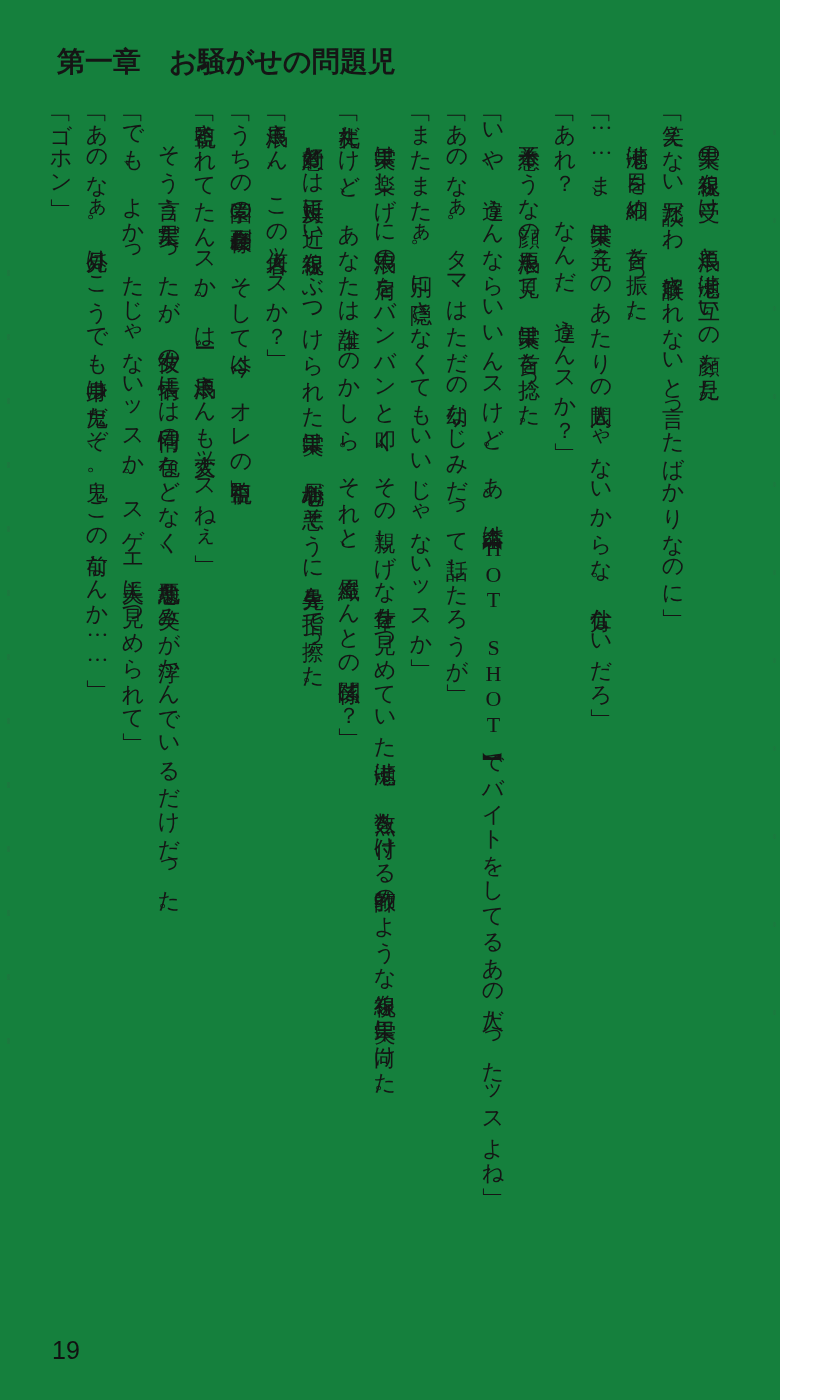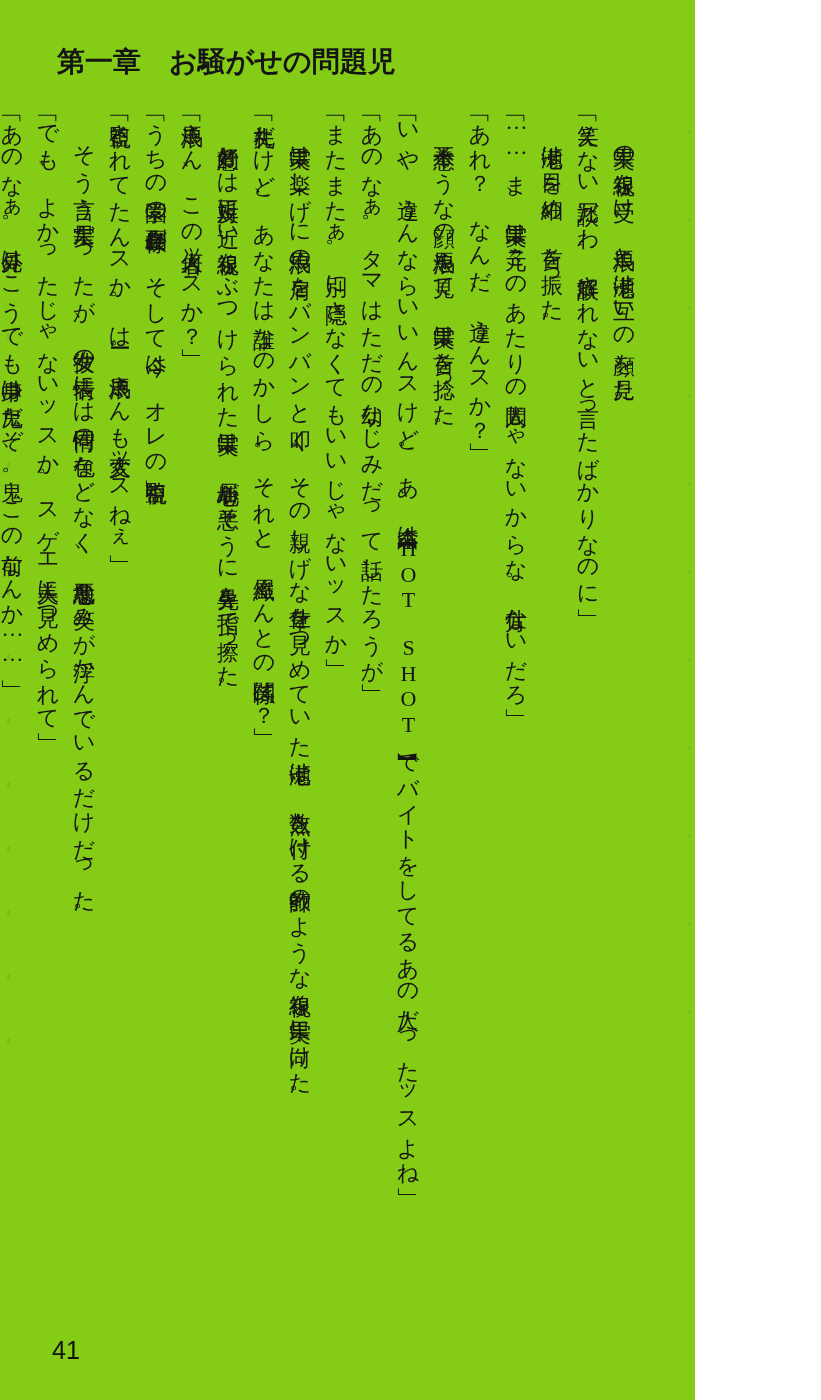--- a/index.html
+++ b/index.html
@@ -1,20 +1,20 @@
 <!DOCTYPE html>
 <html lang="ja"><head>
 <meta charset="utf-8">
 <style>
   html,body { margin:0; padding:0; }
   .page {
     position: relative;
-    width: 695px;
+    width: 780px;
     height: 1400px;
-    background: #84cc16;
+    background: #15803d;
     overflow: hidden;
     font-family: "Liberation Serif", "DejaVu Serif", serif;
     color: #151515;
   }
   
   .chapter-title {
     position: absolute;
     left: 57px;
     top: 24px;
     font-size: 28px;
@@ -84,14 +84,14 @@
       <p class="para indent">好意的とは正反対に近い視線をぶつけられた実果は、居心地が悪そうに鼻先を指で擦った。</p>
       <p class="para">「浪馬さん、この人何者ッスか？」</p>
       <p class="para">「うちの学園の副会長様だ。そして今は、オレの監視中」</p>
       <p class="para">「監視されてたんスか。はー。浪馬さんも大変ッスねぇ」</p>
       <p class="para indent">そう言う実果だったが、彼女の表情には同情の色などなく、意地悪な笑みが浮かんでいるだけだった。</p>
       <p class="para">「でも、よかったじゃないッスか。スゲエ美人に見つめられて」</p>
       <p class="para">「あのなぁ。外見はこうでも中身は鬼だぞ、鬼。この前なんか……」</p>
       <p class="para">「ゴホン」</p>
     </div>
 
-  <div class="page-number">41</div>
+  <div class="page-number">19</div>
 </div>
 
 </body></html>

